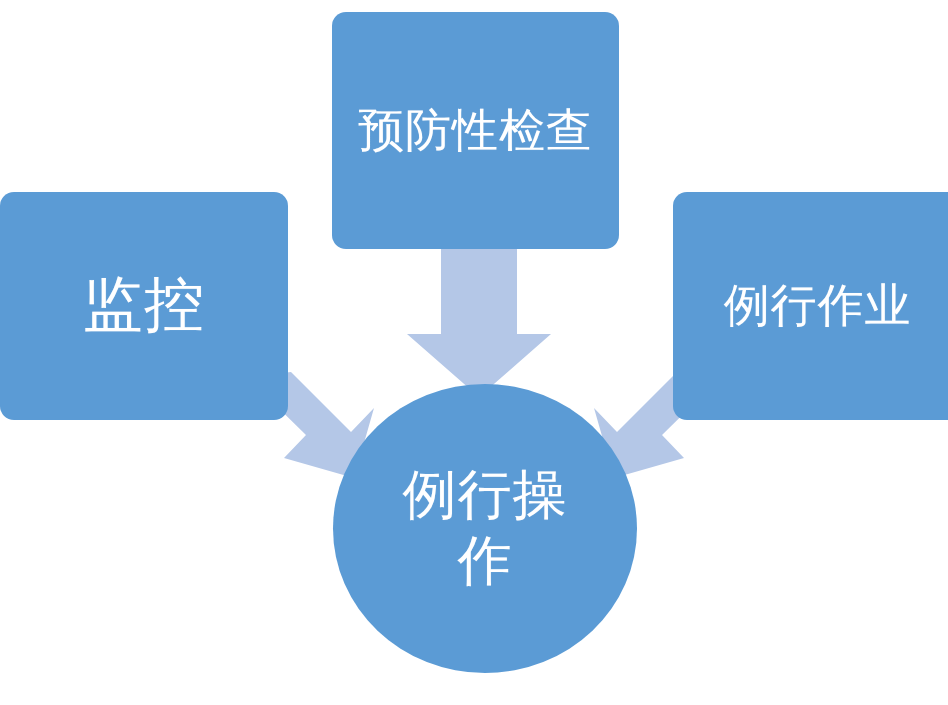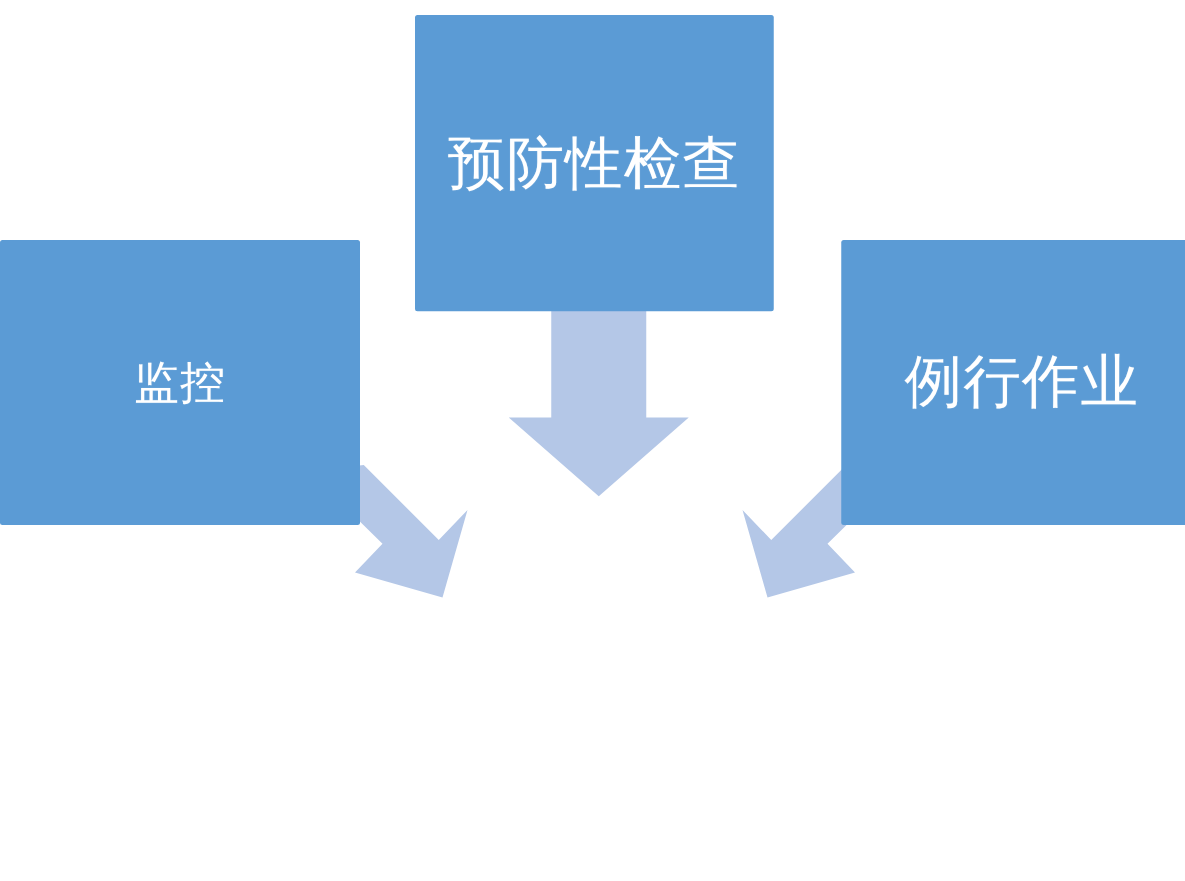--- a/index.html
+++ b/index.html
@@ -32,36 +32,36 @@
     align-items: center;
     justify-content: center;
     text-align: center;
     color: #ffffff;
     background: #5b9bd5;
     line-height: 1.12;
     letter-spacing: 0.02em;
     user-select: none;
   }
   .node-box {
-    border-radius: 2px;
+    border-radius: 14px;
   }
   .node-circle {
     border-radius: 50%;
   }
   .node-label {
     display: block;
     color: #ffffff;
     text-shadow: 0 0 1px rgba(255,255,255,0.35);
   }
   #node-monitoring {
     left: 0px;
     top: 192px;
     width: 288px;
     height: 228px;
-    font-size: 36px;
+    font-size: 60px;
   }
   #node-preventive-inspection {
     left: 332px;
     top: 12px;
     width: 287px;
     height: 237px;
     font-size: 46px;
   }
   #node-routine-tasks {
     left: 659px;
@@ -102,14 +102,17 @@
   </div>
 
   <div class="node node-box" id="node-preventive-inspection">
     <span class="node-label">预防性检查</span>
   </div>
 
   <div class="node node-box" id="node-routine-tasks">
     <span class="node-label">例行作业</span>
   </div>
 
+  <div class="node node-circle" id="node-routine-operations">
+    <span class="node-label">例行操作</span>
+  </div>
 
 </div>
 
 </body></html>

